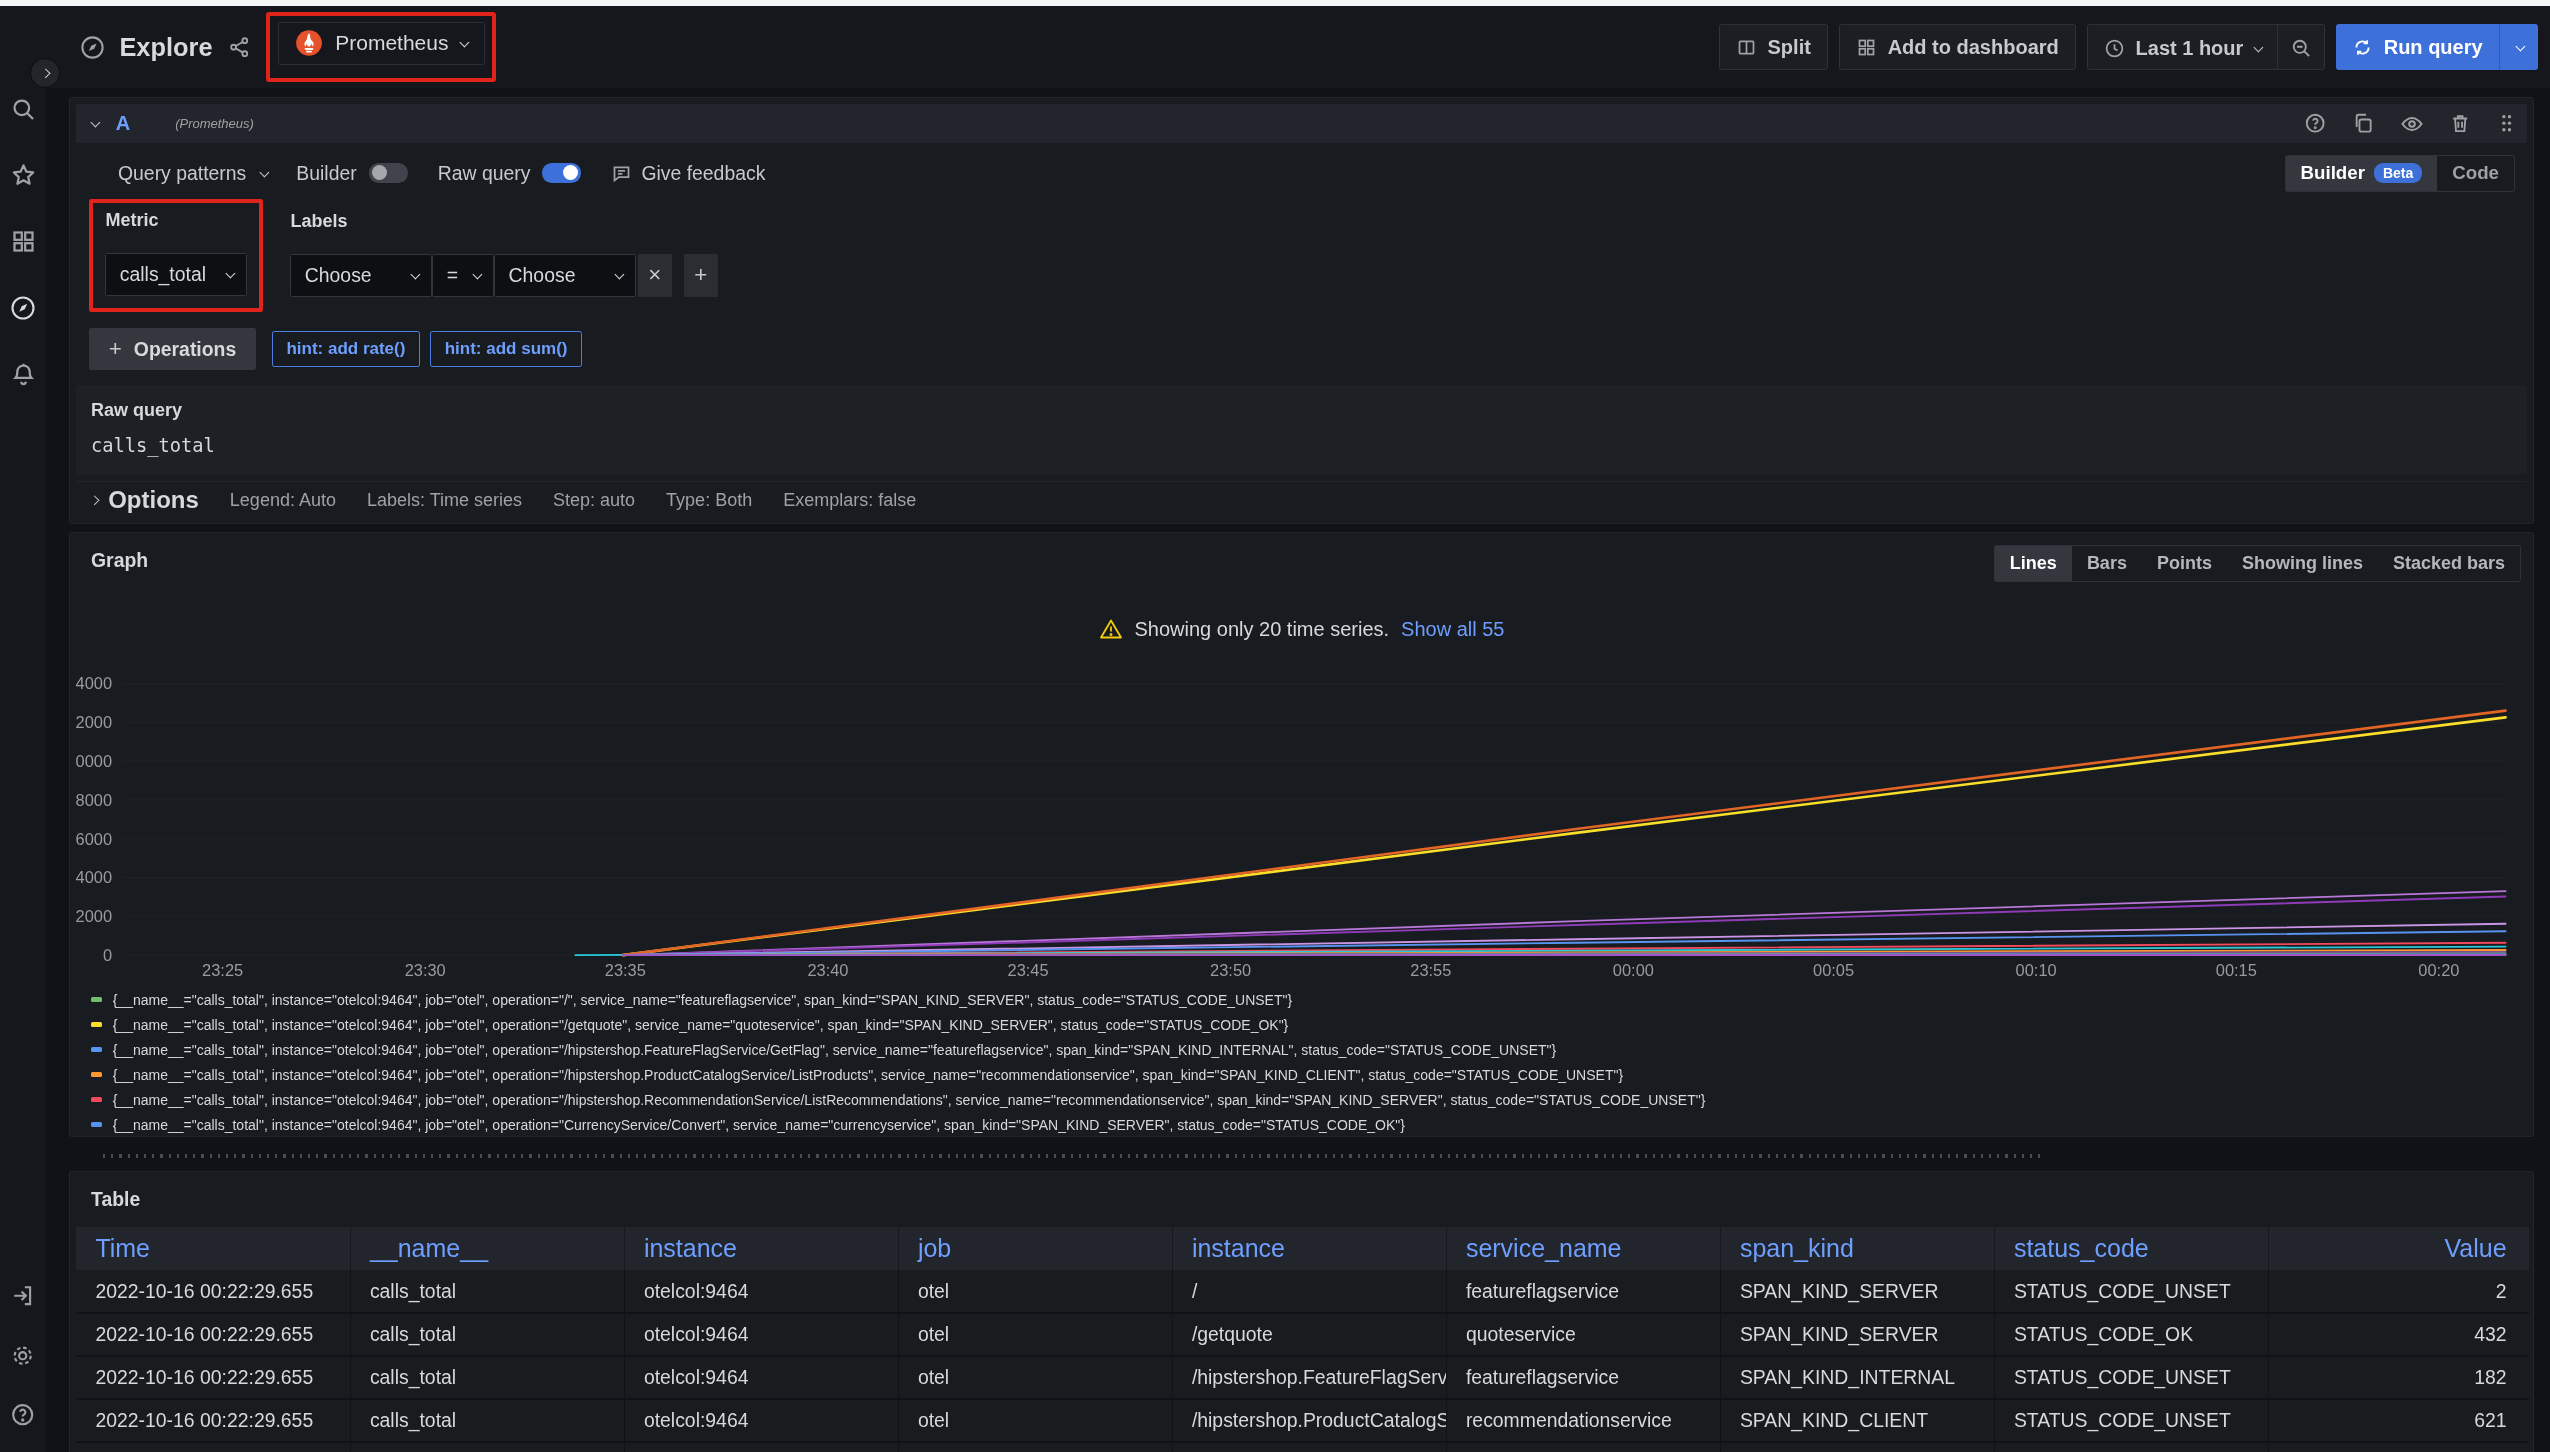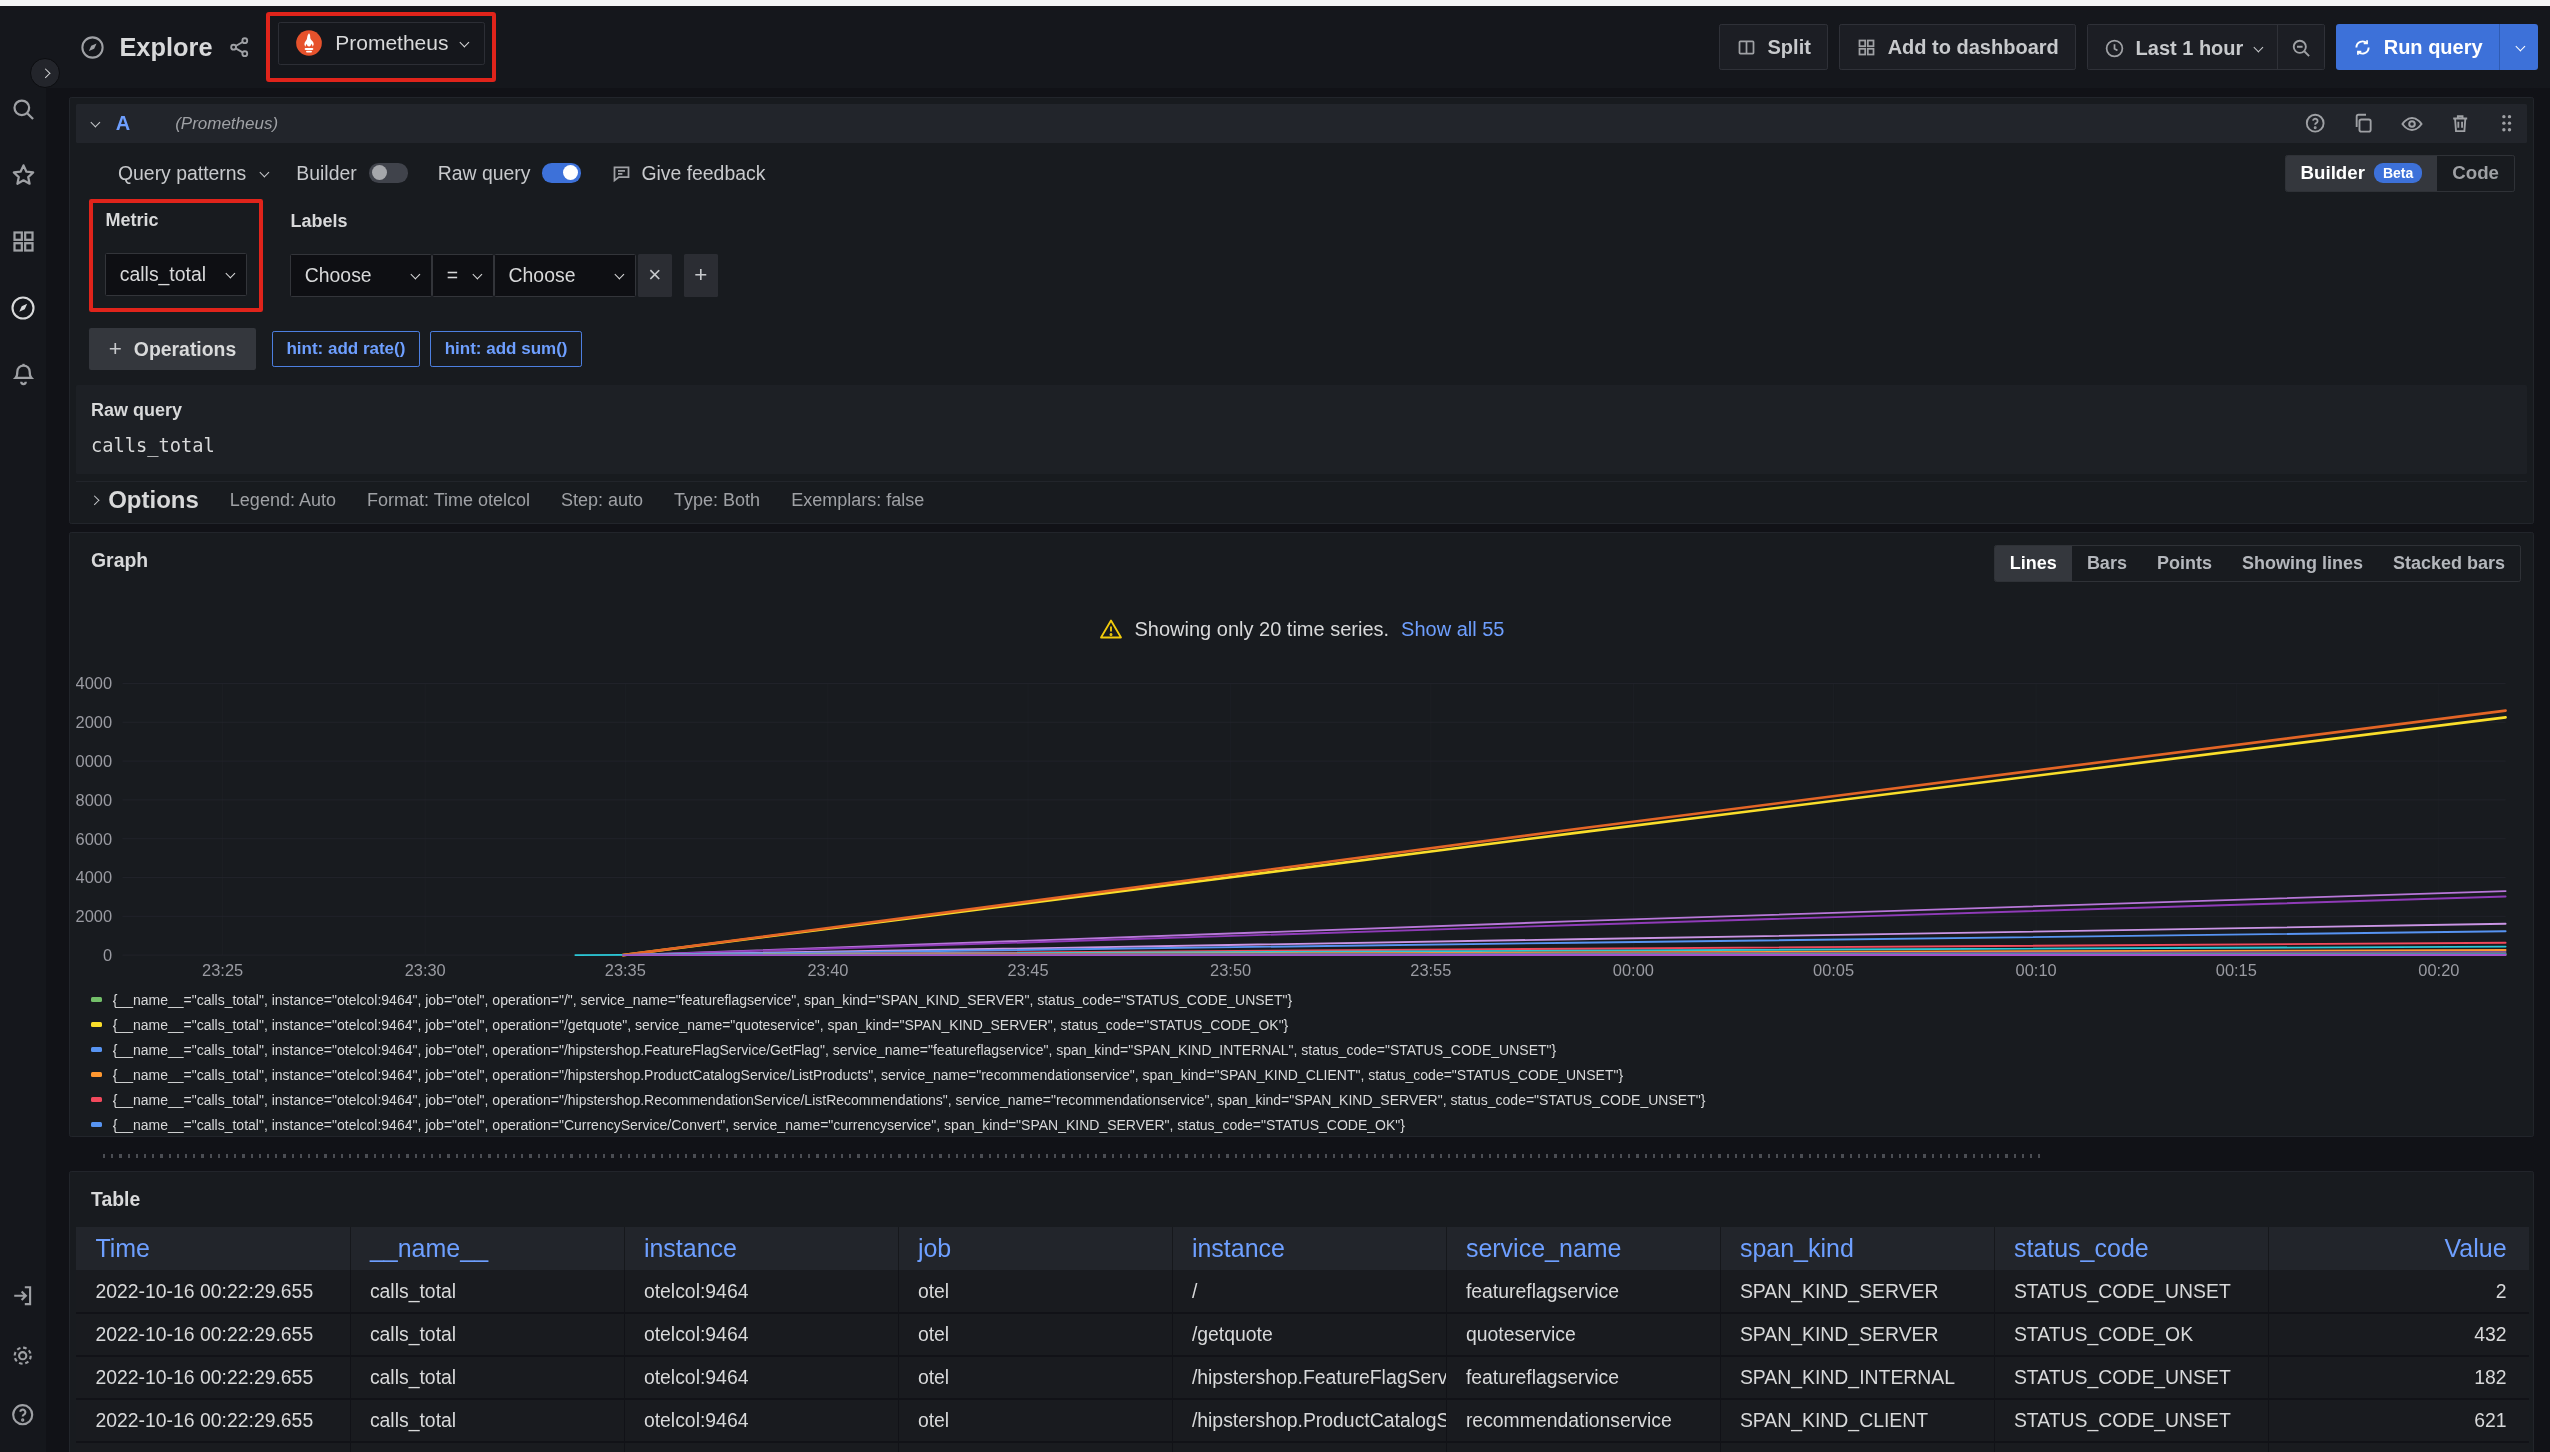--- a/index.html
+++ b/index.html
@@ -53,21 +53,21 @@
   .chev.sm { width:6.7px; height:6.7px; border-width:1.9px; }
 
   
   .panel { position:absolute; left:69px; width:2465px; background:#181b1f; border:0.7px solid #22252b; border-radius:2.2px; }
 
   
   .query-panel { top:97px; height:427px; }
   .qrow-header { position:relative; margin:6px; height:39px; background:#22252b; border-radius:1.5px;
                  display:flex; align-items:center; gap:18px; padding:0 15px; }
   .ref-id { color:#6e9fff; font-size:20px; font-weight:700; }
-  .ds-hint { color:#9fa1a5; font-size:17px; font-style:italic; margin-left:27px; }
+  .ds-hint { color:#9fa1a5; font-size:13px; font-style:italic; margin-left:27px; }
   .qhdr-icons { position:absolute; right:10.5px; display:flex; align-items:center; gap:25.4px; color:#9fa1a5; }
   .qhdr-icons .icon { cursor:pointer; }
 
   .qtoolbar { position:relative; margin:12px 6px 0 6px; height:36px; display:flex; align-items:center; gap:30px; padding:0 42px; }
   .tool-label { color:#c7c9cc; font-size:19.4px; }
   .qp-btn { display:flex; align-items:center; gap:13.4px; background:none; border:none; color:#c7c9cc; font-size:19.4px; cursor:pointer; }
   .tgl-wrap { display:flex; align-items:center; gap:12px; }
   .toggle { width:39px; height:19.4px; border-radius:9.7px; background:#40434b; position:relative; cursor:pointer; }
   .toggle .knob { position:absolute; top:2.2px; left:3px; width:15px; height:15px; border-radius:50%; background:#a5a7ab; }
   .toggle.on { background:#3d71d9; }
@@ -411,21 +411,21 @@
       <div class="rawq-value">calls_total</div>
     </div>
 
     <div class="qoptions">
       <span style="display:flex;align-items:center;">
         <span class="chev right sm" style="color:#c7c9cc"></span>
         <span class="opt-title">Options</span>
       </span>
       <span id="options-items" style="display:flex;gap:31px;">
           <span class="opt-item">Legend: Auto</span>
-          <span class="opt-item">Format: Time otelcol</span>
+          <span class="opt-item">Labels: Time series</span>
           <span class="opt-item">Step: auto</span>
           <span class="opt-item">Type: Both</span>
           <span class="opt-item">Exemplars: false</span>
         </span>
     </div>
 
     <div class="qactions">
       <button class="gray-btn">
         <span class="plus">+</span>
         <span>Add query</span>

